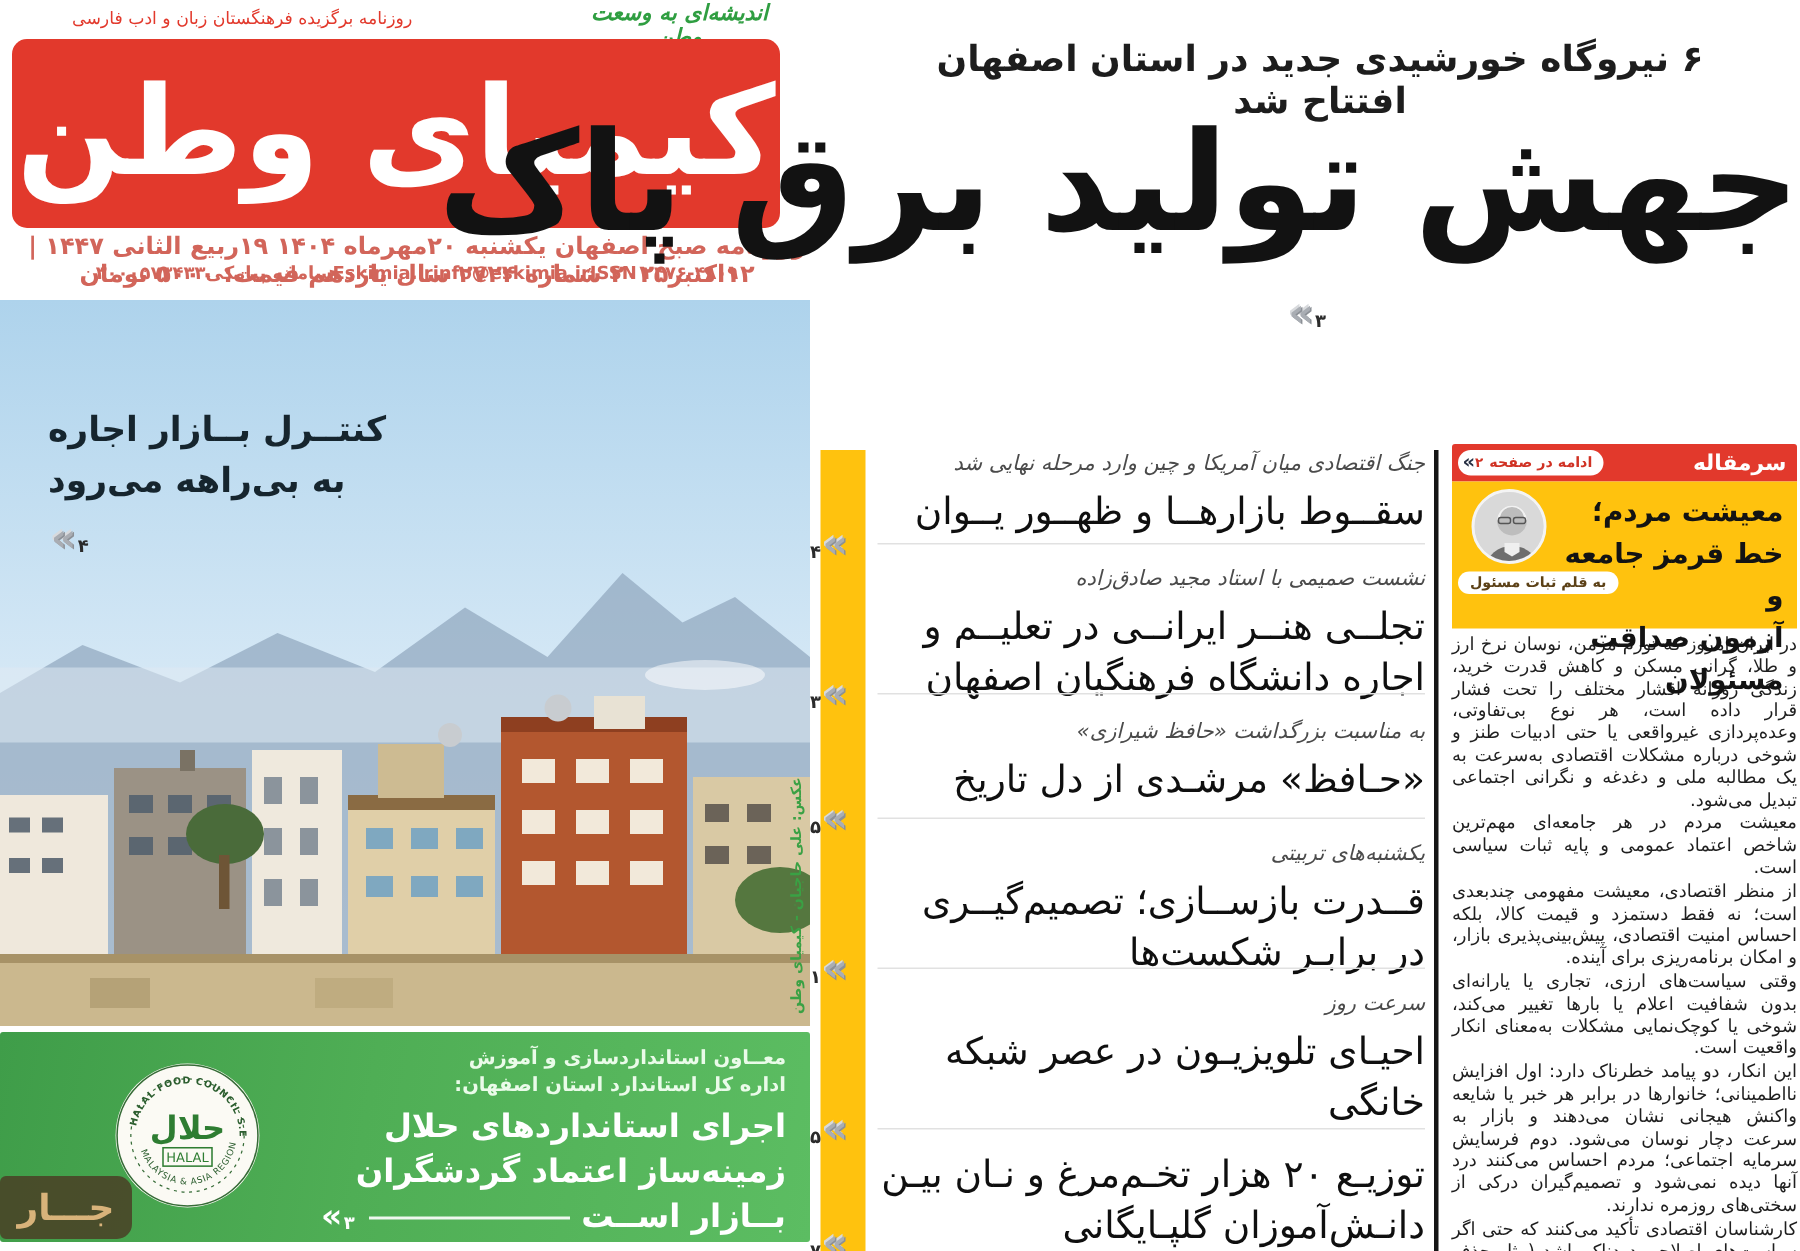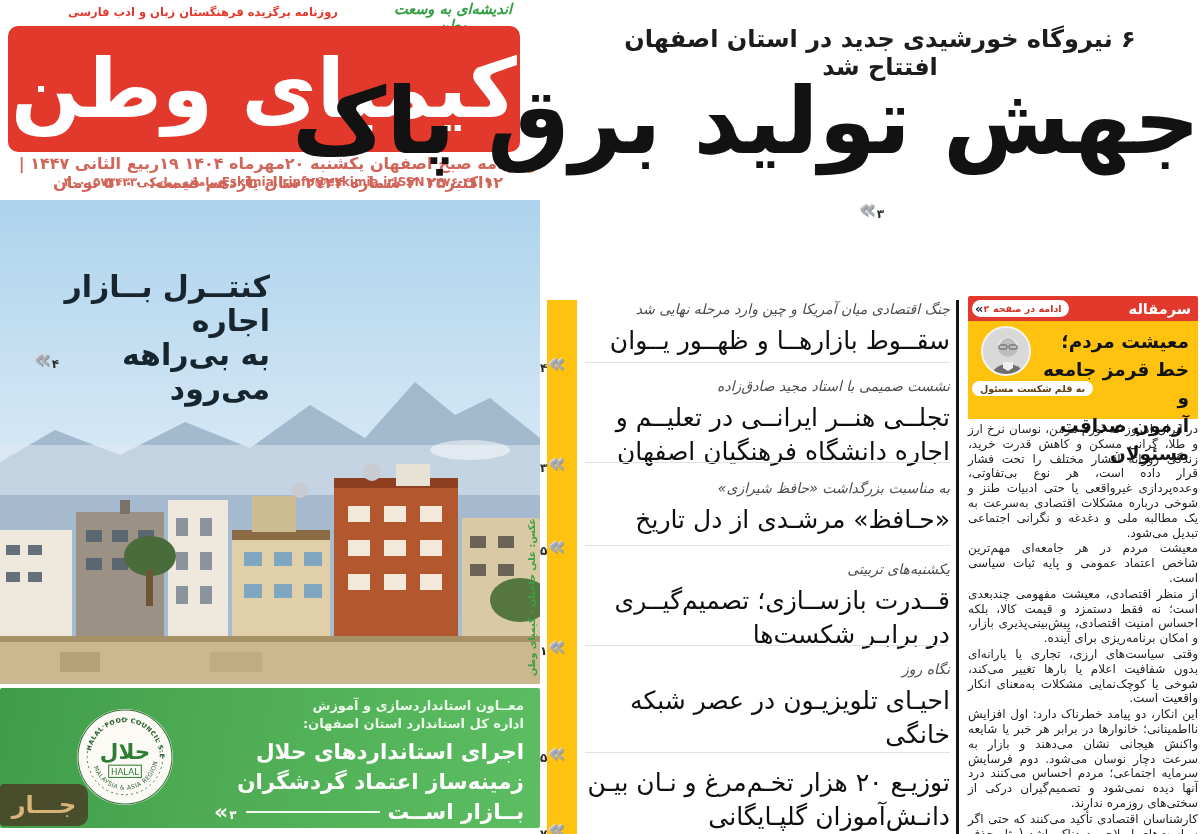--- a/index.html
+++ b/index.html
@@ -3,21 +3,21 @@
 <meta charset="utf-8">
 <style>
   * { margin:0; padding:0; box-sizing:border-box; }
   html,body { width:1200px; height:834px; background:#ffffff;
     font-family:"DejaVu Sans","Liberation Sans",sans-serif; }
   #page { position:relative; width:1200px; height:834px; overflow:hidden; background:#fff; }
   .abs { position:absolute; }
   .rtl { direction:rtl; unicode-bidi:embed; }
 
   
-  .note-left { left:48px; top:5px; width:310px; font-size:11.5px; font-weight:700; color:#e2392c; text-align:center; }
+  .note-left { left:48px; top:5px; width:310px; font-size:11.5px; font-weight:400; color:#e2392c; text-align:left; }
   .slogan { left:378px; top:1px; width:150px; font-size:14.5px; font-weight:700; font-style:italic; color:#2f9e41; text-align:center; }
   .masthead-box { left:8px; top:26px; width:512px; height:126px; background:#e2392c; border-radius:10px;
     display:flex; align-items:center; justify-content:center; }
   .masthead-box .title { color:#fff; font-size:82px; font-weight:700; line-height:1; letter-spacing:-2px; }
   .info1 { left:0; top:154px; width:556px; text-align:center; font-size:16px; font-weight:700; color:#d2655a; }
   .info2 { left:0; top:175px; width:556px; display:flex; direction:ltr; justify-content:center; 
     font-size:12px; font-weight:700; color:#d2655a; }
 
   
   .lead-kicker { left:600px; top:25px; width:560px; text-align:center; font-size:24px; font-weight:700; color:#1d1d1d; }
@@ -26,21 +26,21 @@
 
   
   .marker { display:inline-flex; align-items:flex-end; direction:ltr; line-height:1; }
   .marker .chev { font-size:26px; font-weight:900; color:#a9adb3; text-shadow:1px 1px 0 #8c9096, -1px -1px 0 #d8dadd; }
   .marker .num { font-size:12px; font-weight:700; color:#2b2b2b; margin:0 1px 2px 1px; }
   .lead-marker { left:830px; top:196px; width:84px; text-align:center; }
 
   
   .photo { left:0; top:200px; width:540px; height:484px; overflow:hidden; }
   .photo svg { display:block; }
-  .photo-title { left:32px; top:70px; width:238px; text-align:right; font-size:30px; font-weight:800;
+  .photo-title { left:32px; top:70px; width:238px; text-align:left; font-size:23px; font-weight:800;
     color:#16252e; line-height:34px; }
   .photo-marker { left:34px; top:146px; }
   .photo-credit { right:3px; bottom:8px; height:160px; writing-mode:vertical-rl; transform:rotate(180deg);
     font-size:9.5px; font-weight:700; color:#3aa144; letter-spacing:.5px; }
 
   
   .green-box { left:0; top:688px; width:540px; height:140px;
     background:linear-gradient(100deg,#3f9d49 0%,#4fae55 45%,#5cbd62 100%); border-radius:2px; }
   .gb-text { position:absolute; right:16px; top:9px; width:310px; text-align:right; color:#fff; }
   .gb-kicker { font-size:13px; font-weight:600; line-height:18px; color:#eafbe9; }
@@ -276,21 +276,21 @@
     <div class="li-kicker">به مناسبت بزرگداشت «حافظ شیرازی»</div>
     <div class="li-headline">«حـافظ» مرشـدی از دل تاریخ</div>
   </div>
   <div class="abs divider" style="top:545px"></div>
   <div class="abs list-item" style="top:561px">
     <div class="li-kicker">یکشنبه‌های تربیتی</div>
     <div class="li-headline">قــدرت بازســازی؛ تصمیم‌گیــری در برابـر شکست‌ها</div>
   </div>
   <div class="abs divider" style="top:645px"></div>
   <div class="abs list-item" style="top:661px">
-    <div class="li-kicker">نگاه روز</div>
+    <div class="li-kicker">سرعت روز</div>
     <div class="li-headline">احیـای تلویزیـون در عصر شبکه خانگی</div>
   </div>
   <div class="abs divider" style="top:752px"></div>
   <div class="abs list-item" style="top:766px">
     <div class="li-headline">توزیـع ۲۰ هزار تخـم‌مرغ و نـان بیـن دانـش‌آموزان گلپـایگانی</div>
   </div>
 
   <div class="abs vrule"></div>
 
   <div class="abs ed">
@@ -309,21 +309,21 @@
         <svg viewBox="0 0 50 50" width="50" height="50">
           <rect width="50" height="50" fill="#d9d9d9"></rect>
           <circle cx="25" cy="19" r="10" fill="#bdbdbd"></circle>
           <path d="M25,9 a10,10 0 0 1 10,10 l-2,-1 a8,8 0 0 0 -16,0 l-2,1 a10,10 0 0 1 10,-10z" fill="#f2f2f2"></path>
           <rect x="16" y="17" width="8" height="4" rx="1.5" fill="none" stroke="#555" stroke-width="1"></rect>
           <rect x="26" y="17" width="8" height="4" rx="1.5" fill="none" stroke="#555" stroke-width="1"></rect>
           <path d="M8,50 a17,14 0 0 1 34,0z" fill="#6e6e6e"></path>
           <path d="M20,34 h10 v6 l-5,3 -5,-3z" fill="#efefef"></path>
         </svg>
       </div>
-      <div class="ed-byline rtl">به قلم شکست مسئول</div>
+      <div class="ed-byline rtl">به قلم ثبات مسئول</div>
       <div class="ed-headline">
         <div>معیشت مردم؛</div>
         <div>خط قرمز جامعه و</div>
         <div>آزمون صداقت مسئولان</div>
       </div>
     </div>
     <div class="ed-body">
       <p>در ایران امروز که تورم مزمن، نوسان نرخ ارز و طلا، گرانی مسکن و کاهش قدرت خرید، زندگی روزانه اقشار مختلف را تحت فشار قرار داده است، هر نوع بی‌تفاوتی، وعده‌پردازی غیرواقعی یا حتی ادبیات طنز و شوخی درباره مشکلات اقتصادی به‌سرعت به یک مطالبه ملی و دغدغه و نگرانی اجتماعی تبدیل می‌شود.</p>
       <p>معیشت مردم در هر جامعه‌ای مهم‌ترین شاخص اعتماد عمومی و پایه ثبات سیاسی است.</p>
       <p>از منظر اقتصادی، معیشت مفهومی چندبعدی است؛ نه فقط دستمزد و قیمت کالا، بلکه احساس امنیت اقتصادی، پیش‌بینی‌پذیری بازار، و امکان برنامه‌ریزی برای آینده.</p>

